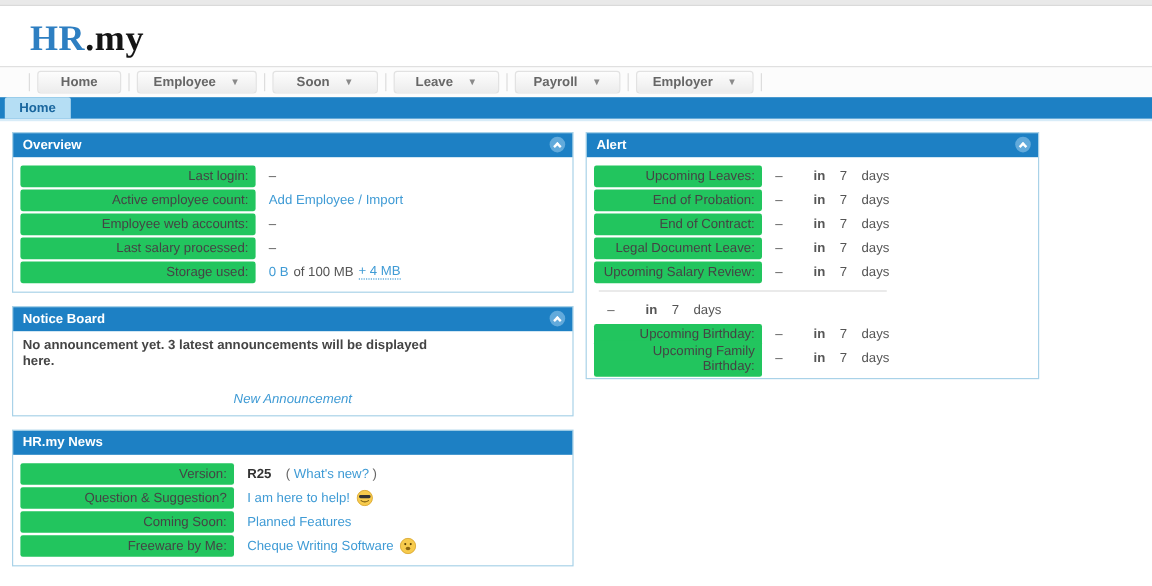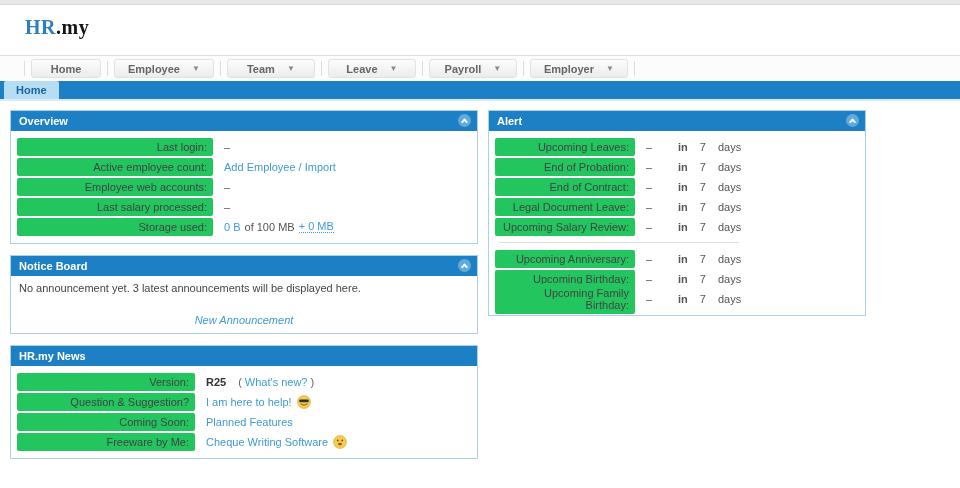--- a/index.html
+++ b/index.html
@@ -2,21 +2,21 @@
 <html><head>
 <meta charset="utf-8">
 <style>
   * { box-sizing: border-box; margin: 0; padding: 0; }
   html, body { width: 960px; height: 488px; background: #fff; overflow: hidden; }
   body { font-family: "Liberation Sans", sans-serif; font-size: 11px; color: #444; }
 
   .top-strip { height: 5px; background: #e9e9e9; border-bottom: 1px solid #dadada; }
 
   .header { height: 50px; background: #fff; padding: 11px 0 0 25px; }
-  .logo { font-family: "Liberation Serif", serif; font-weight: bold; font-size: 20px; letter-spacing: 0.5px; }
+  .logo { font-family: "Liberation Serif", serif; font-weight: bold; font-size: 30px; letter-spacing: 0.5px; }
   .logo .lg-hr { color: #2e7fc2; }
   .logo .lg-my { color: #151515; }
 
   .navbar { height: 26px; background: #fcfcfc; border-top: 1px solid #e0e0e0; display: flex; align-items: center; padding-left: 18px; }
   .nav-btn { height: 19px; display: flex; align-items: center; justify-content: center; gap: 12px;
              background: linear-gradient(#fdfdfd, #ececec); border: 1px solid #e2e2e2; border-radius: 3px;
              color: #666; font-weight: bold; font-size: 11px; min-width: 70px; padding: 0 13px; cursor: pointer; }
   .nav-btn.wide { min-width: 88px; text-align: center; }
   .nav-sep { width: 1px; height: 15px; background: #ddd; margin: 0 6px; }
   .nav-caret { font-size: 8px; color: #8a8a8a; }
@@ -48,21 +48,21 @@
   .bold-val { font-weight: bold; color: #333; }
   .paren { color: #666; margin: 0 3px; }
 
   .al-dash { width: 18px; }
   .al-in { margin-left: 14px; font-weight: bold; }
   .al-days { margin-left: 12px; cursor: pointer; }
   .al-unit { margin-left: 12px; }
   .alert-divider { border-top: 1px solid #ddd; width: 240px; margin: 6px 0 6px 4px; }
 
   .nb-body { padding: 6px 8px 7px 8px; }
-  .nb-msg { max-width: 345px; line-height: 13px; color: #444; }
+  .nb-msg { max-width: 345px; line-height: 13px; color: #444; font-weight: bold; }
   .nb-link { display: block; text-align: center; font-style: italic; margin-top: 19px; }
 
   .emoji { margin-left: 5px; display: inline-flex; }
 </style>
 </head>
 <body>
 
 <div class="top-strip"></div>
 
 <div class="header">
@@ -74,21 +74,21 @@
   <button class="nav-btn">
       <span>Home</span>
     </button>
   <div class="nav-sep"></div>
   <button class="nav-btn wide">
       <span>Employee</span>
       <span class="nav-caret">▼</span>
     </button>
   <div class="nav-sep"></div>
   <button class="nav-btn wide">
-      <span>Team</span>
+      <span>Soon</span>
       <span class="nav-caret">▼</span>
     </button>
   <div class="nav-sep"></div>
   <button class="nav-btn wide">
       <span>Leave</span>
       <span class="nav-caret">▼</span>
     </button>
   <div class="nav-sep"></div>
   <button class="nav-btn wide">
       <span>Payroll</span>
@@ -134,21 +134,21 @@
         </div>
         <div class="row">
           <div class="row-label ov-label">Last salary processed:</div>
           <div class="row-value">–</div>
         </div>
         <div class="row">
           <div class="row-label ov-label">Storage used:</div>
           <div class="row-value">
             <a class="link">0 B</a>
             <span style="margin:0 4px;">of 100 MB</span>
-            <a class="link dotted">+ 0 MB</a>
+            <a class="link dotted">+ 4 MB</a>
           </div>
         </div>
       </div>
     </div>
 
     <div class="panel">
       <div class="panel-header">
         <span>Notice Board</span>
         <span class="collapse-btn">
             <span class="chev"></span>
@@ -265,21 +265,20 @@
               <span class="al-dash">–</span>
               <span class="al-in">in</span>
               <span class="al-days">7</span>
               <span class="al-unit">days</span>
             </div>
         </div>
 
         <div class="alert-divider"></div>
 
         <div class="row">
-          <div class="row-label al-label">Upcoming Anniversary:</div>
           <div class="row-value">
               <span class="al-dash">–</span>
               <span class="al-in">in</span>
               <span class="al-days">7</span>
               <span class="al-unit">days</span>
             </div>
         </div>
         <div class="row">
           <div class="row-label al-label">Upcoming Birthday:</div>
           <div class="row-value">

